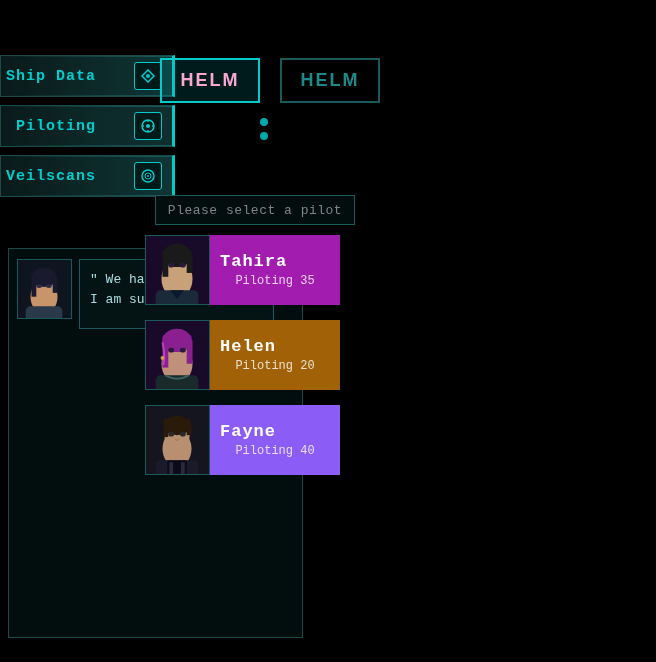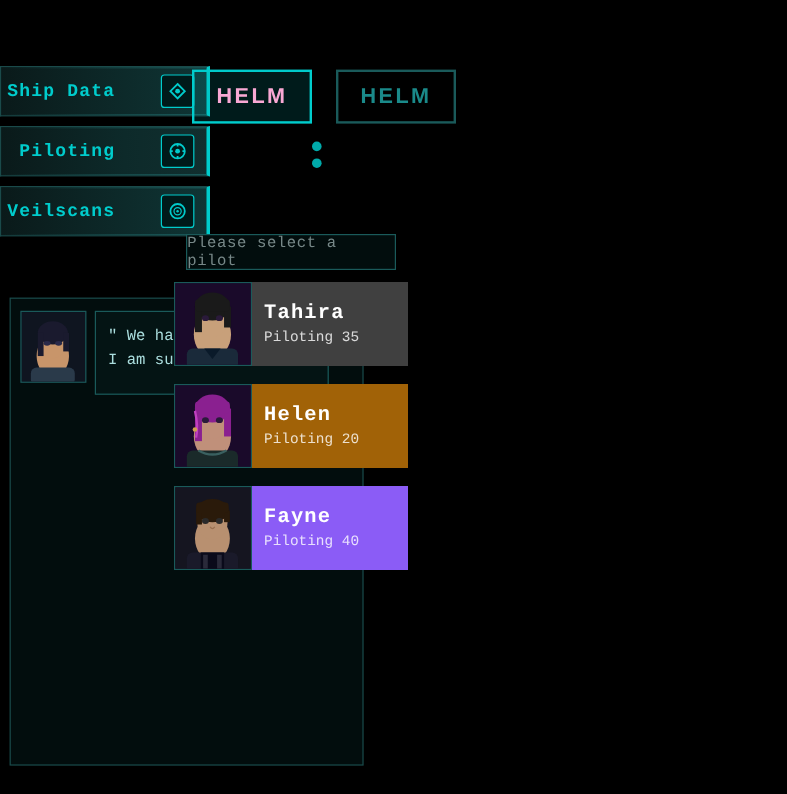--- a/index.html
+++ b/index.html
@@ -160,21 +160,21 @@
       height: 8px;
       border-radius: 50%;
       background: #00aaaa;
     }
 
     
     .select-pilot {
       position: absolute;
       top: 195px;
       left: 155px;
-      width: 175px;
+      width: 200px;
       height: 30px;
       border: 1px solid #1a5a5a;
       background: #020d0d;
       color: #778888;
       font-size: 13px;
       display: flex;
       align-items: center;
       justify-content: center;
       letter-spacing: 0.5px;
     }
@@ -203,21 +203,21 @@
       overflow: hidden;
       display: flex;
       align-items: center;
       justify-content: center;
       flex-shrink: 0;
     }
 
     .pilot-info {
       width: 130px;
       height: 70px;
-      background: #404040;
+      background: #a21caf;
       display: flex;
       flex-direction: column;
       justify-content: center;
       padding: 8px 10px;
       overflow: hidden;
     }
 
     .pilot-info.helen {
       background: #a16207;
     }
@@ -231,20 +231,21 @@
       font-size: 17px;
       font-weight: bold;
       letter-spacing: 1px;
       white-space: nowrap;
     }
 
     .pilot-stat {
       color: rgba(255,255,255,0.8);
       font-size: 12px;
       margin-top: 3px;
+      text-align: center;
     }
 
     
     .portrait-bg-1 { background: #1a0a2a; }
     .portrait-bg-2 { background: #1a0a2a; }
     .portrait-bg-3 { background: #151520; }
     .portrait-bg-small { background: #0f1520; }
   </style>
 </head>
 <body>

